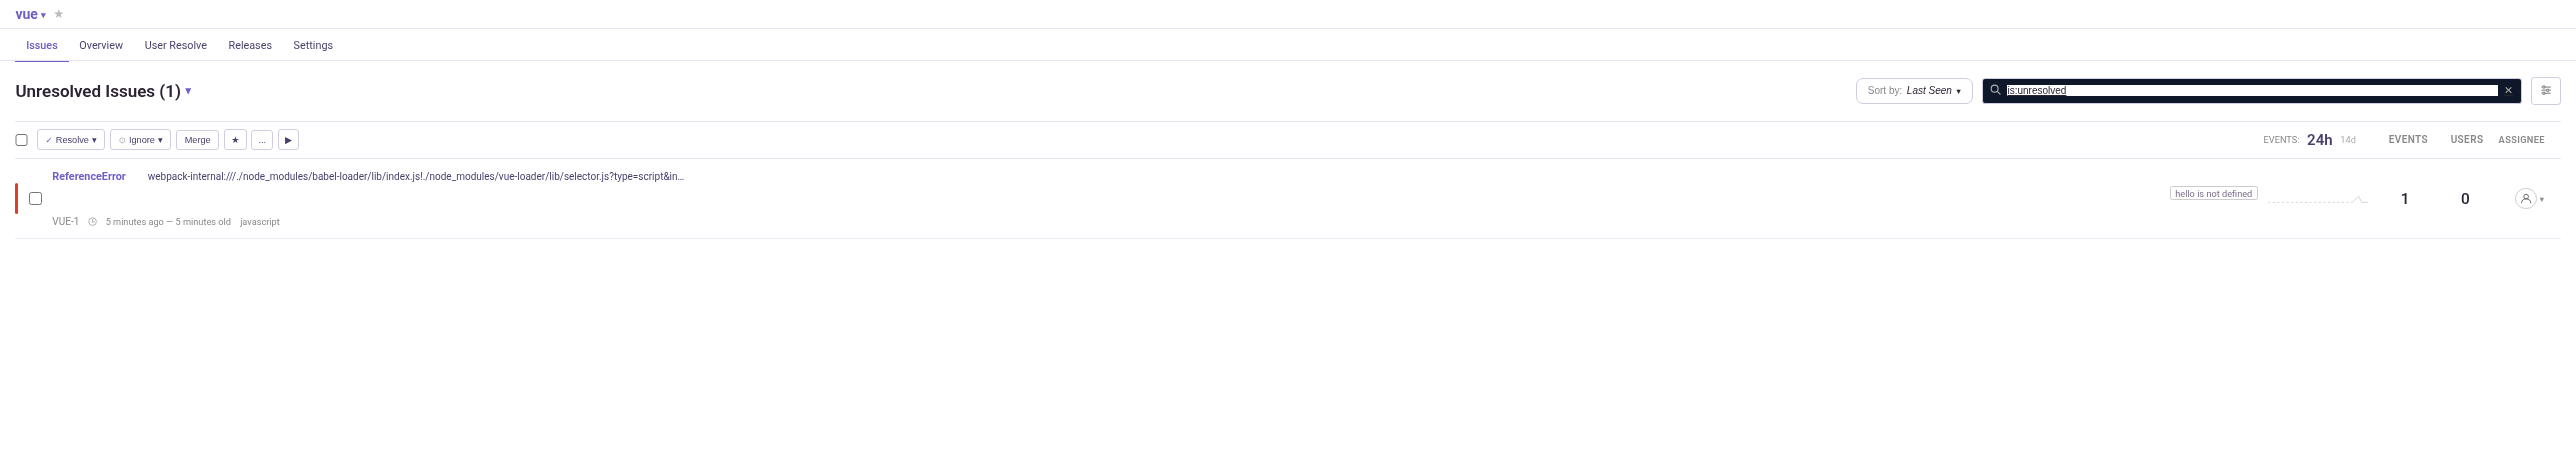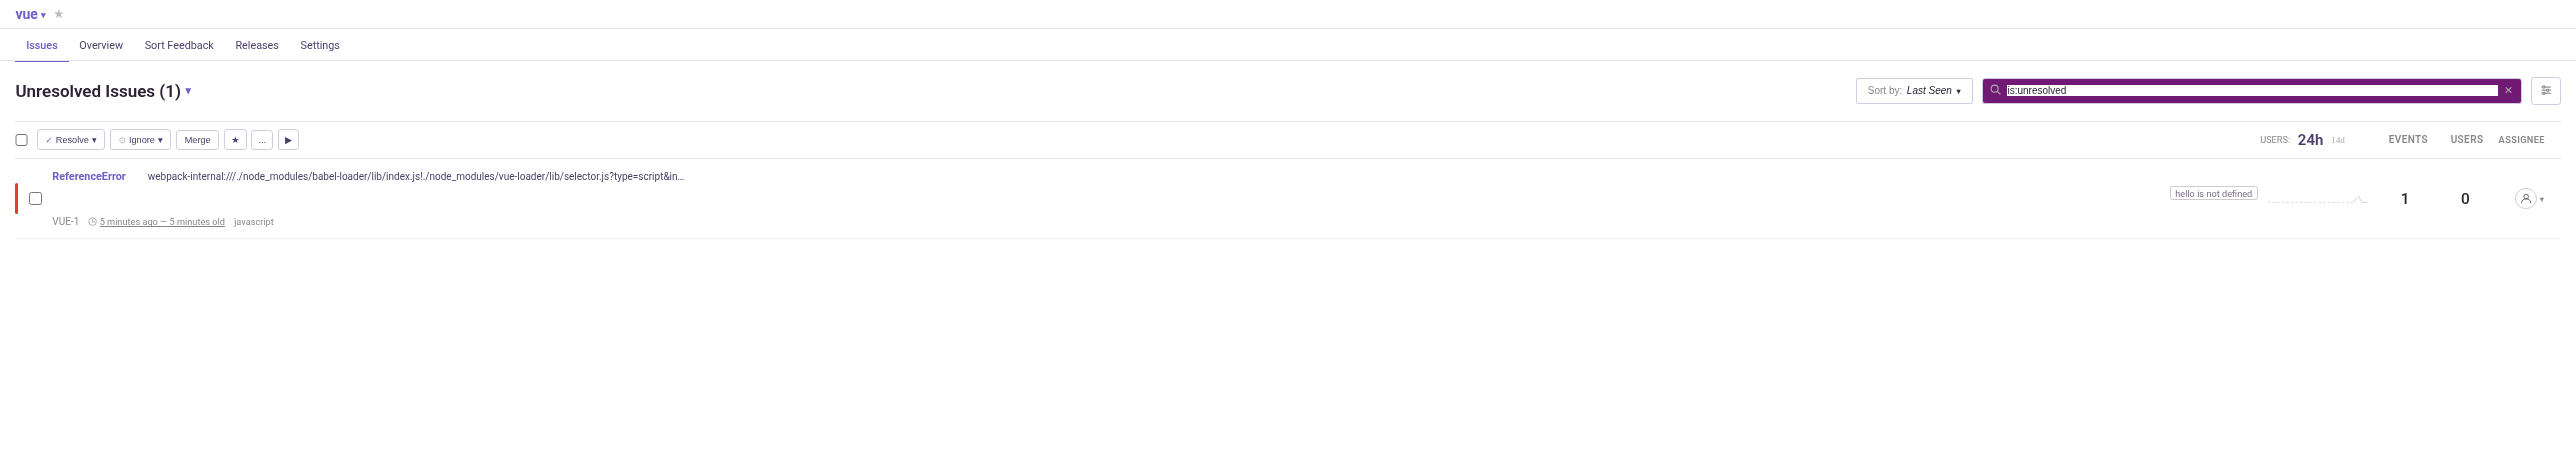--- a/index.html
+++ b/index.html
@@ -82,21 +82,21 @@
       gap: 9.2px;
       flex: 1;
       justify-content: flex-end;
     }
 
     .sort-button {
       display: flex;
       align-items: center;
       gap: 4.6px;
       border: 0.8px solid #d0cde0;
-      border-radius: 2px;
+      border-radius: 7px;
       padding: 6.2px 10.8px;
       cursor: pointer;
       background: #fff;
       font-size: 10px;
       color: #2b2233;
       white-space: nowrap;
     }
     .sort-button .sort-label {
       color: #888;
     }
@@ -111,21 +111,22 @@
 
     .search-container {
       display: flex;
       align-items: center;
       border: 0.8px solid #d0cde0;
       border-radius: 3.1px;
       padding: 5.4px 7.7px;
       flex: 1;
       max-width: 540px;
       gap: 6.2px;
-      background: #701a75;
+      background: #0f172a;
+      text-decoration: underline;
     }
     .search-icon {
       color: #aaa;
       font-size: 10.8px;
     }
     .search-input {
       border: none;
       outline: none;
       font-size: 10px;
       flex: 1;
@@ -208,22 +209,21 @@
     }
     .graph-time {
       font-size: 15px;
       font-weight: 600;
       color: #4a3f6b;
       margin-right: 3.1px;
     }
     .graph-time-inactive {
       font-size: 9.2px;
       color: #aaa;
-      margin-right: 32px;
-      font-family: Liberation Serif, serif;
+      margin-right: 21px;
     }
     .col-header {
       font-size: 10px;
       font-weight: 600;
       color: #888;
       text-transform: uppercase;
       letter-spacing: 0.4px;
       min-width: 54px;
       text-align: center;
     }
@@ -307,22 +307,21 @@
       font-size: 9.2px;
       color: #888;
     }
     .issue-id {
       color: #888;
       font-size: 10px;
     }
     .issue-time {
       display: flex;
       align-items: center;
-      gap: 2px;
-      text-decoration: underline;
+      gap: 8px;
     }
     .issue-tag {
       color: #888;
     }
 
     .issue-graph {
       width: 108px;
       flex-shrink: 0;
       display: flex;
       align-items: center;
@@ -378,21 +377,21 @@
   <div class="app-logo">
     <span>vue</span>
     <span class="chevron">▾</span>
   </div>
   <span class="star-icon">★</span>
 </div>
 
 <nav class="nav-tabs">
   <a class="nav-tab active">Issues</a>
   <a class="nav-tab">Overview</a>
-  <a class="nav-tab">Sort Feedback</a>
+  <a class="nav-tab">User Resolve</a>
   <a class="nav-tab">Releases</a>
   <a class="nav-tab">Settings</a>
 </nav>
 
 <div class="page-content">
 
   <div class="page-header">
     <div class="page-title">
       <span>Unresolved Issues (1)</span>
       <span class="chevron-down">▾</span>
@@ -444,21 +443,21 @@
     <button class="toolbar-btn-icon">★</button>
     <button class="toolbar-btn-icon">
       <span>...</span>
     </button>
     <button class="toolbar-btn-icon">
       <span>▶</span>
     </button>
 
     <div class="toolbar-spacer"></div>
 
-    <span class="graph-label">USERS:</span>
+    <span class="graph-label">EVENTS:</span>
     <span class="graph-time">24h</span>
     <span class="graph-time-inactive">14d</span>
     <span class="col-header">EVENTS</span>
     <span class="col-header">USERS</span>
     <span class="col-header-assignee">ASSIGNEE</span>
   </div>
 
   <div>
     <div class="issue-row">
       <div class="issue-severity"></div>

